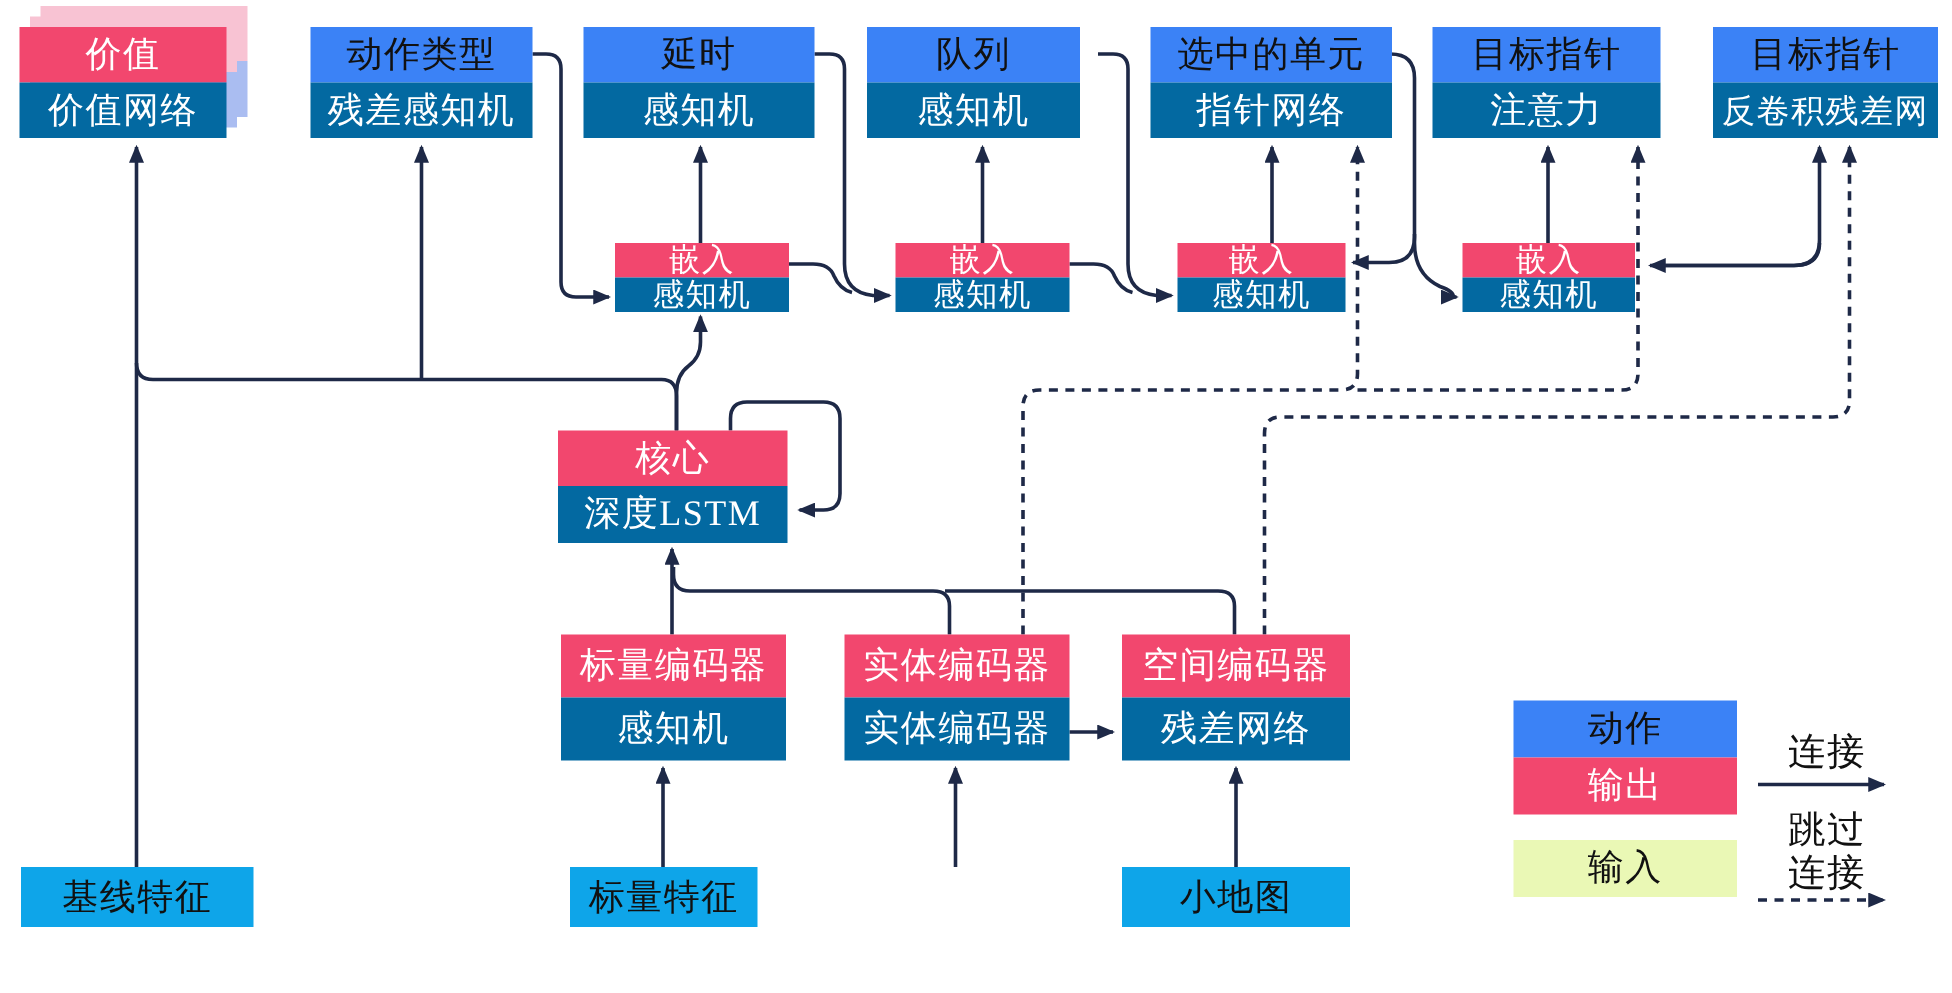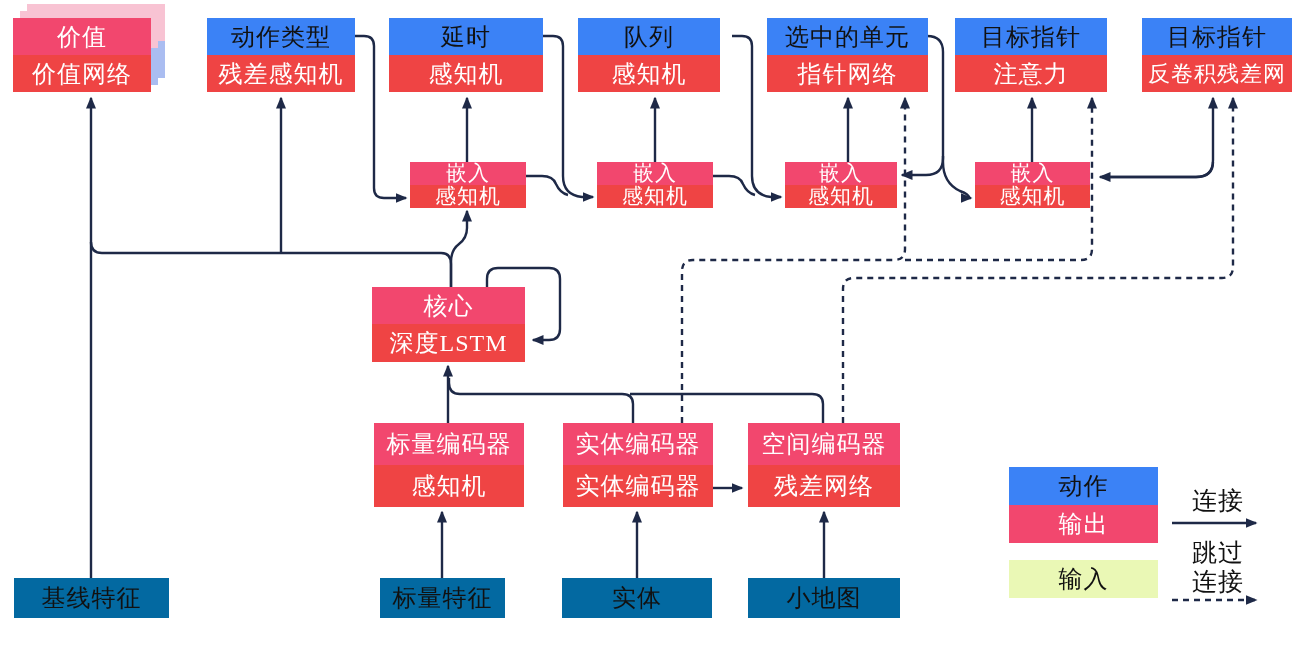--- a/index.html
+++ b/index.html
@@ -5,26 +5,26 @@
   html,body{margin:0;padding:0;background:#ffffff;width:1301px;height:662px;overflow:hidden;}
   body{font-family:"Liberation Serif","DejaVu Serif",serif;}
   .stage{position:relative;width:1301px;height:662px;background:#fff;}
   svg.wires{position:absolute;left:0;top:0;z-index:1;}
   .node{position:absolute;z-index:2;text-align:center;}
   .band{position:relative;display:flex;align-items:center;justify-content:center;
         font-size:24px;letter-spacing:1px;line-height:1;}
   .h37{height:37px;} .h23{height:23px;} .h42{height:42px;} .h38{height:38px;}
   .act{background:#3b82f6;color:#111;}
   .out{background:#f2476e;color:#fff;}
-  .net{background:#ef4444;color:#fff;}
+  .net{background:#0369a1;color:#fff;}
   .inp{background:#eaf8b5;color:#111;margin-top:17px;}
   .embed .band{font-size:21px;}
   .enc .band{font-size:24px;}
   .green{height:40px;display:flex;align-items:center;justify-content:center;
-         background:#0369a1;color:#111;font-size:24px;letter-spacing:1px;}
+         background:#0ea5e9;color:#111;font-size:24px;letter-spacing:1px;}
   .shadow{position:absolute;left:0;top:0;width:100%;height:100%;
           background:linear-gradient(#f8c3d3 0 50%,#aabdf1 50% 100%);}
   .s1{transform:translate(7px,-7px);}
   .s2{transform:translate(14px,-14px);}
   .legend-label{position:absolute;z-index:2;width:84px;text-align:center;
                 font-size:25px;color:#111;letter-spacing:1px;}
 </style>
 </head>
 <body>
 
@@ -141,21 +141,20 @@
     <div class="band out h42">实体编码器</div>
     <div class="band net h42">实体编码器</div>
   </div>
   <div class="node enc" style="left:748px;top:423px;width:152px">
     <div class="band out h42">空间编码器</div>
     <div class="band net h42">残差网络</div>
   </div>
 
   <div class="node green" style="left:14px;top:578px;width:155px">基线特征</div>
   <div class="node green" style="left:380px;top:578px;width:125px">标量特征</div>
-  <div class="node green" style="left:562px;top:578px;width:150px">实体</div>
   <div class="node green" style="left:748px;top:578px;width:152px">小地图</div>
 
   <div class="node" style="left:1009px;top:467px;width:149px">
     <div class="band act h38">动作</div>
     <div class="band out h38">输出</div>
     <div class="band inp h38">输入</div>
   </div>
   <div class="legend-label" style="left:1176px;top:484px">连接</div>
   <div class="legend-label" style="left:1176px;top:536px">跳过</div>
   <div class="legend-label" style="left:1176px;top:565px">连接</div>

